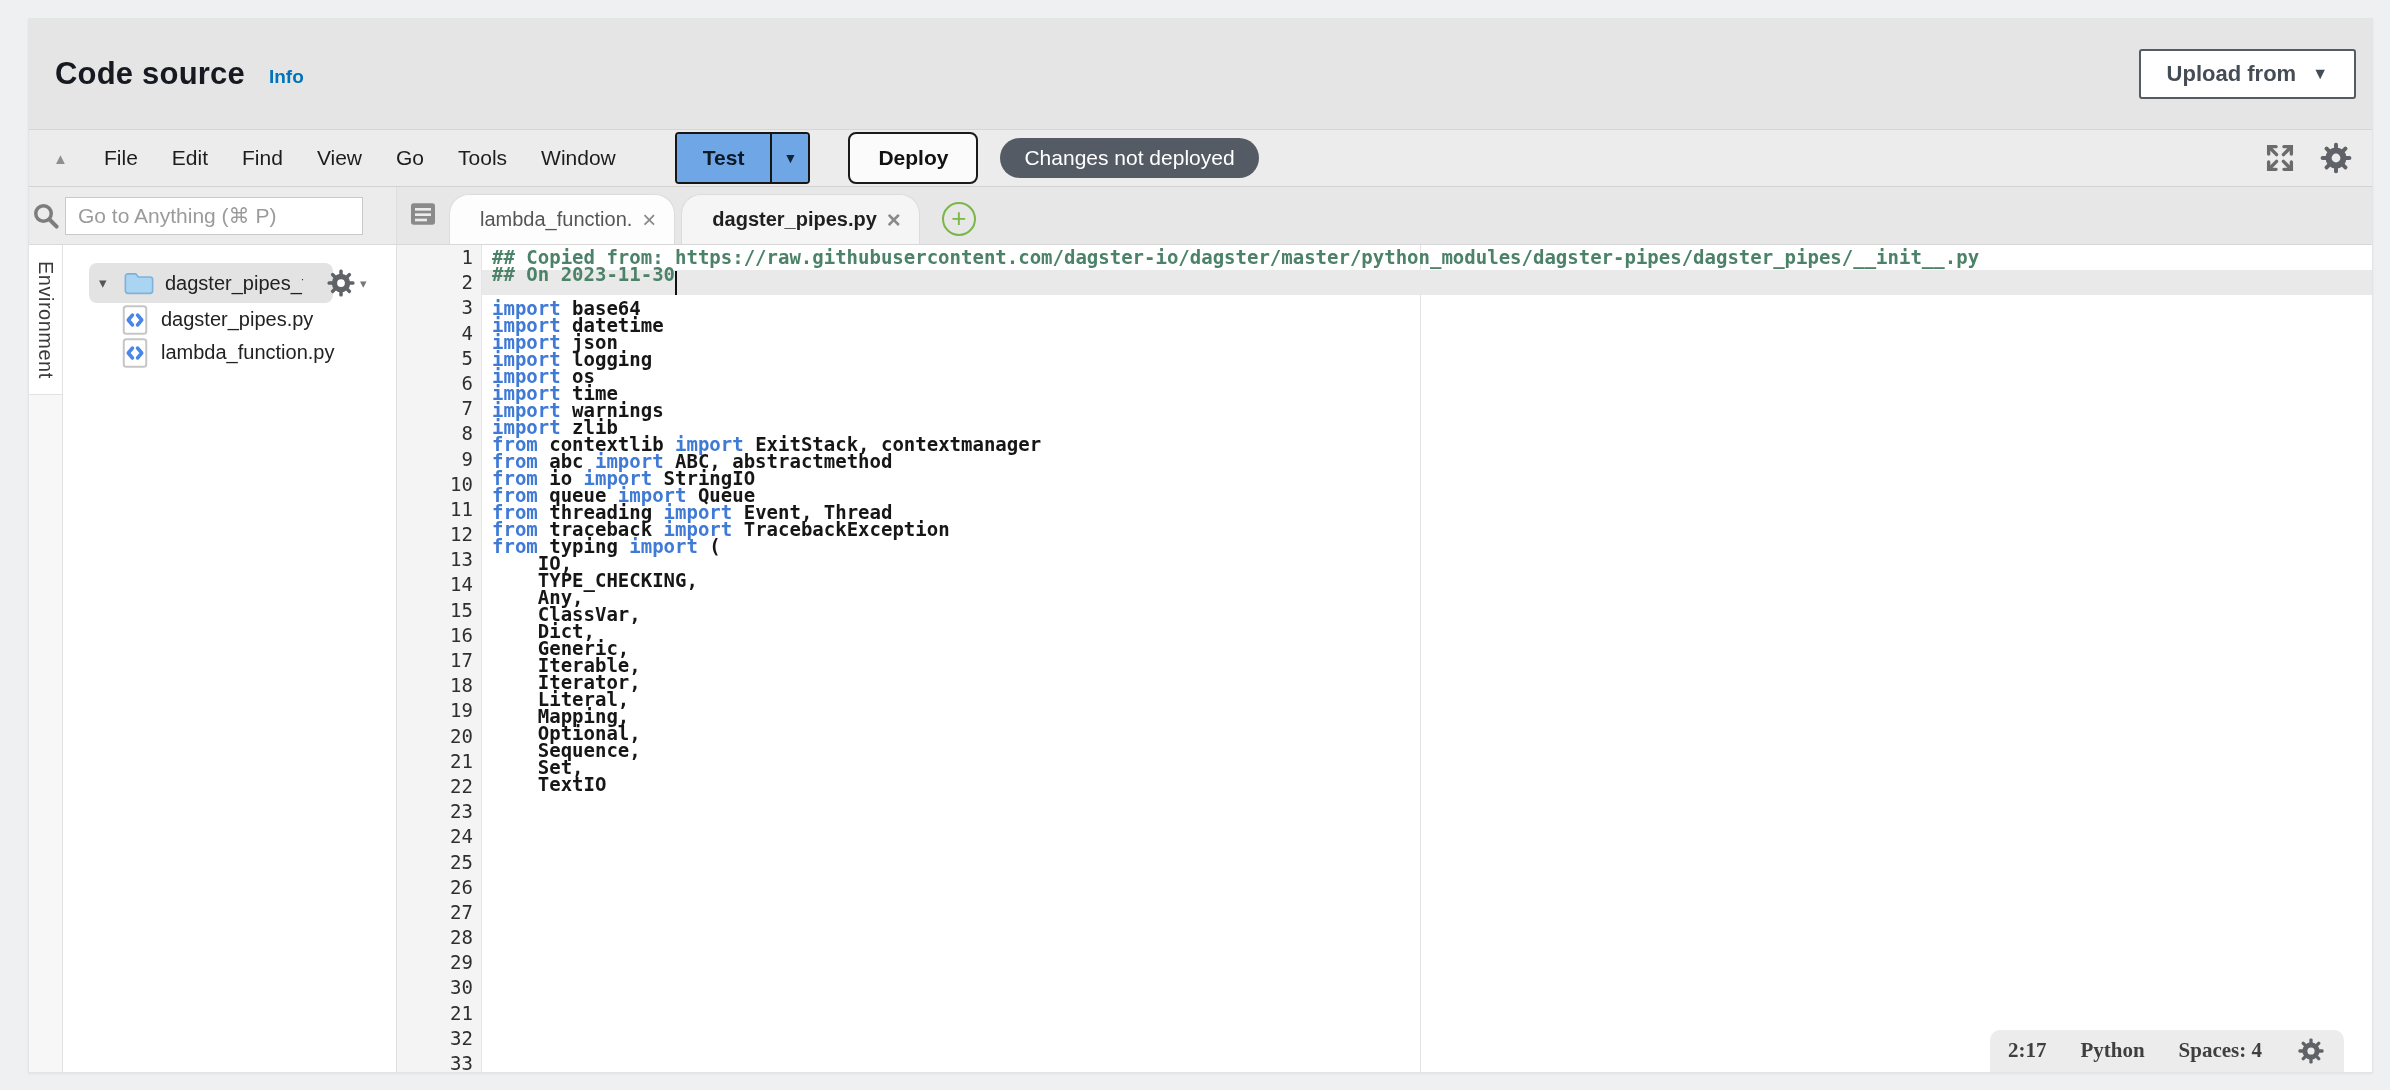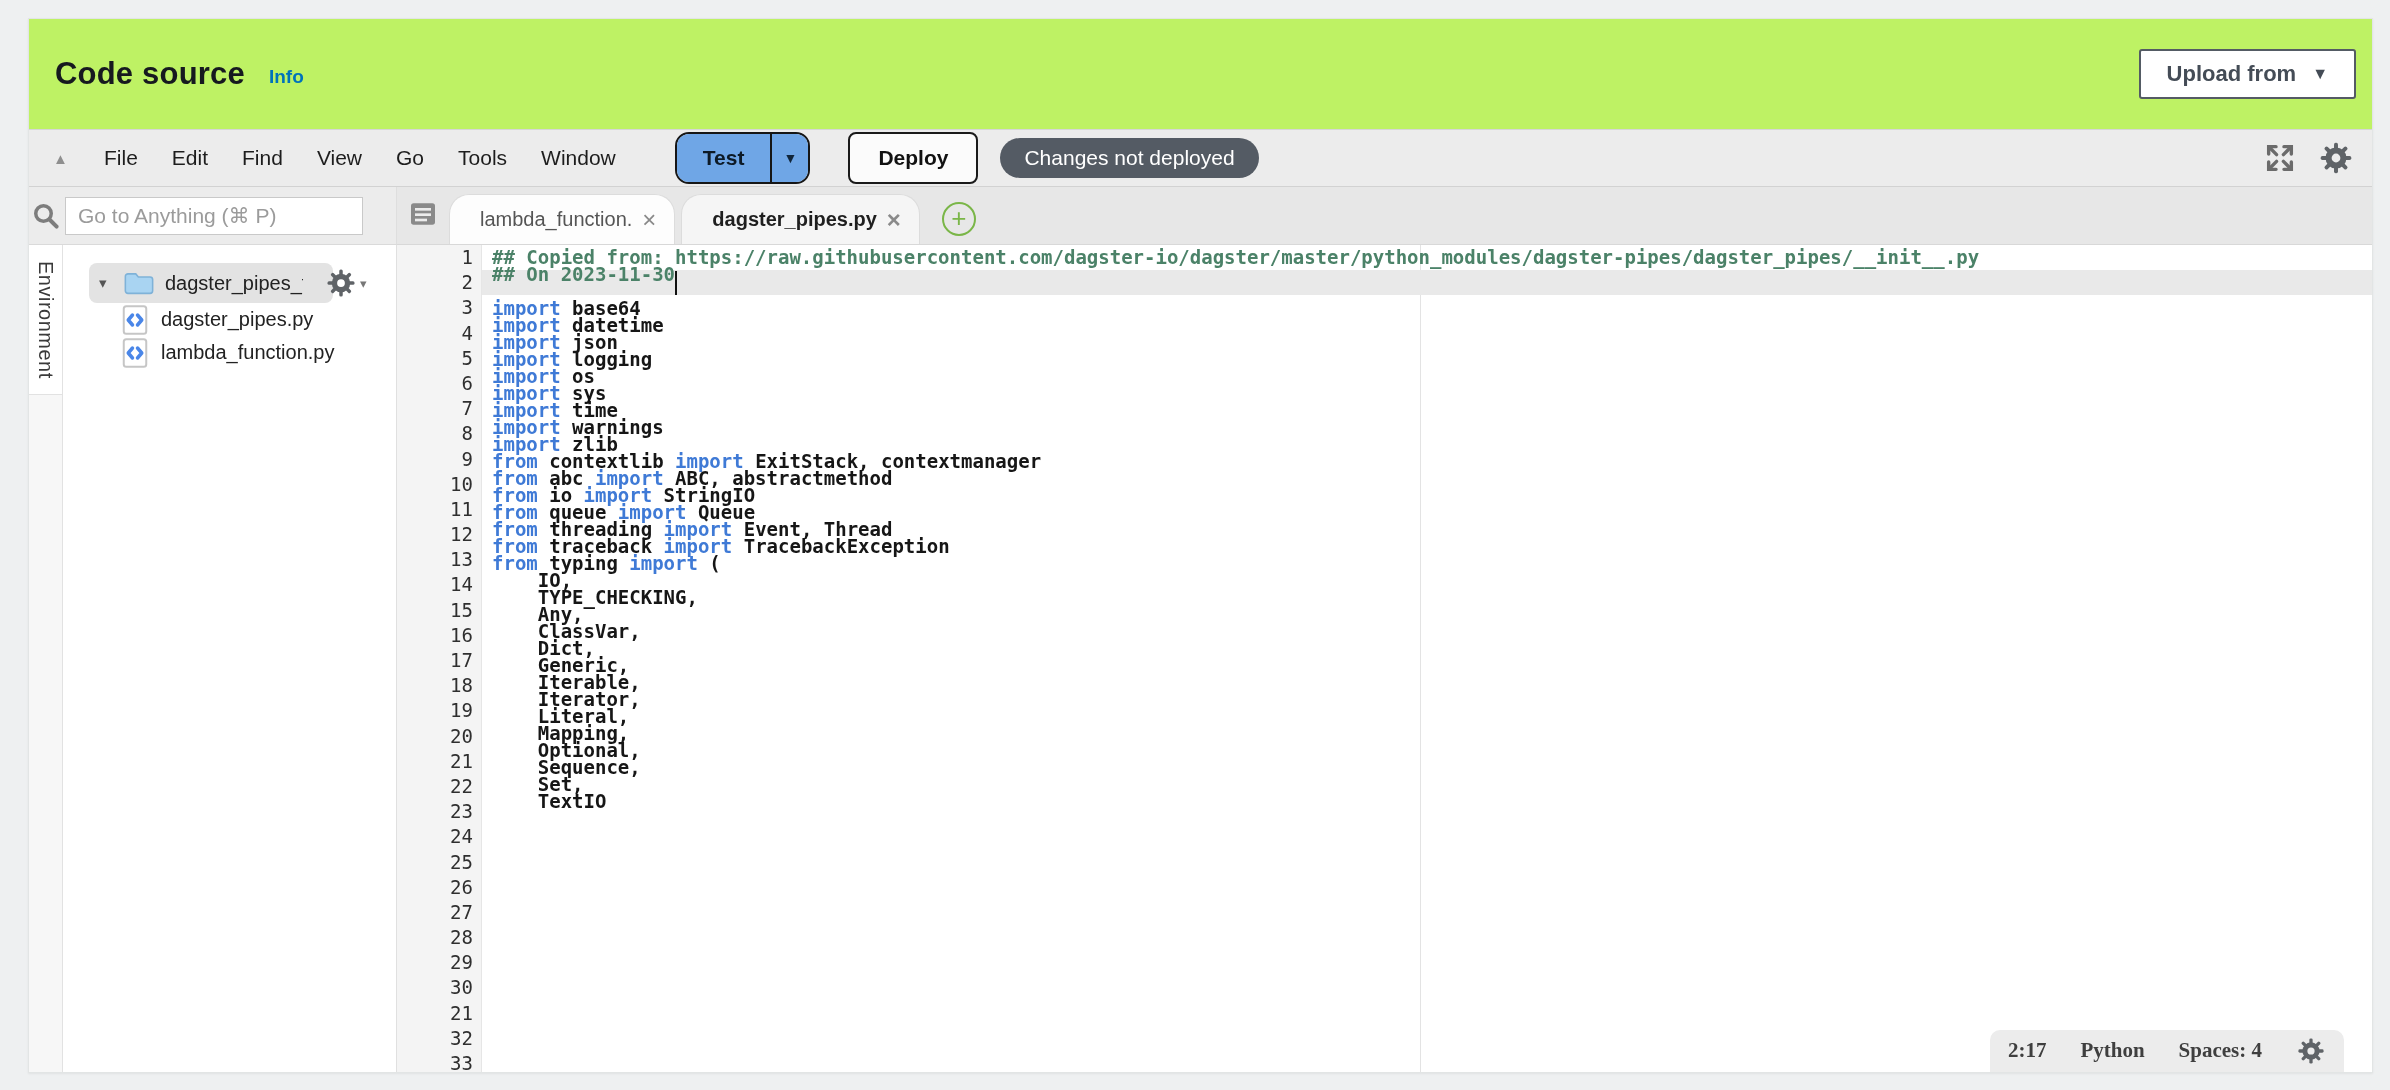--- a/index.html
+++ b/index.html
@@ -4,37 +4,37 @@
 <style>
   * { margin:0; padding:0; box-sizing:border-box; }
   html,body { width:2390px; height:1090px; overflow:hidden;
     font-family:"Liberation Sans", sans-serif; background:#eef0f1; }
 
   .card { position:absolute; left:28px; top:18px; width:2345px; height:1055px;
     background:#ffffff; border:1px solid #e2e5e5; box-shadow:0 1px 2px rgba(0,0,0,.06);
     display:flex; flex-direction:column; }
 
   
-  .hdr { height:110px; display:flex; align-items:center; padding:0 16px 0 26px; background:#bef264; }
+  .hdr { height:110px; display:flex; align-items:center; padding:0 16px 0 26px; background:#e5e5e5; }
   .hdr-title { font-size:31px; font-weight:bold; color:#16191f; letter-spacing:.2px; }
   .hdr-info { font-size:19px; font-weight:bold; color:#0073bb; margin-left:24px; margin-top:6px; cursor:pointer; }
   .hdr-spacer { flex:1; }
   .btn-upload { height:50px; background:#fff; border:2px solid #545b64; border-radius:3px;
     color:#444c56; font-size:22px; font-weight:bold; padding:0 26px; display:flex; align-items:center; gap:16px; cursor:pointer; }
   .btn-upload .caret { font-size:16px; }
 
   
   .ide { flex:1; display:flex; flex-direction:column; border-top:1px solid #d6d6d6; min-height:0; }
 
   .menubar { height:57px; background:#ececec; border-bottom:1px solid #d2d2d2;
     display:flex; align-items:center; padding:0 10px 0 24px; }
   .collapse { color:#8f8f8f; font-size:15px; width:34px; }
   .menu-items { display:flex; }
   .menu-item { font-size:21px; color:#1d1d1d; padding:0 17px; cursor:pointer; }
-  .btn-test { margin-left:42px; display:flex; height:52px; border:2px solid #161616; border-radius:14px;
+  .btn-test { margin-left:42px; display:flex; height:52px; border:2px solid #161616; border-radius:4px;
     overflow:hidden; cursor:pointer; }
   .btn-test .main { background:#6fa6e6; padding:0 26px; display:flex; align-items:center;
     font-size:21px; font-weight:bold; color:#0d1a26; }
   .btn-test .split { background:#6fa6e6; border-left:2px solid #161616; width:38px;
     display:flex; align-items:center; justify-content:center; font-size:14px; color:#10253a; }
   .btn-deploy { margin-left:38px; height:52px; background:#fbfbfb; border:2px solid #1a1a1a; border-radius:8px;
     padding:0 28px; display:flex; align-items:center; font-size:21px; font-weight:bold; color:#111; cursor:pointer; }
   .badge { margin-left:22px; height:40px; background:#545b64; border-radius:22px; color:#fff;
     font-size:21px; display:flex; align-items:center; padding:0 24px; }
   .menubar-right { margin-left:auto; display:flex; align-items:center; gap:20px; padding-right:8px; }
@@ -295,21 +295,20 @@
           </div>
         <div class="code" id="code">
             <div class="cl"><span class="tok-c">## Copied from: https://raw.githubusercontent.com/dagster-io/dagster/master/python_modules/dagster-pipes/dagster_pipes/__init__.py</span></div>
             <div class="cl"><span class="tok-c">## On 2023-11-30</span></div>
             <div class="cl"></div>
             <div class="cl"><span class="tok-k">import</span><span class="tok-p"> base64</span></div>
             <div class="cl"><span class="tok-k">import</span><span class="tok-p"> datetime</span></div>
             <div class="cl"><span class="tok-k">import</span><span class="tok-p"> json</span></div>
             <div class="cl"><span class="tok-k">import</span><span class="tok-p"> logging</span></div>
             <div class="cl"><span class="tok-k">import</span><span class="tok-p"> os</span></div>
-            <div class="cl"><span class="tok-k">import</span><span class="tok-p"> sys</span></div>
             <div class="cl"><span class="tok-k">import</span><span class="tok-p"> time</span></div>
             <div class="cl"><span class="tok-k">import</span><span class="tok-p"> warnings</span></div>
             <div class="cl"><span class="tok-k">import</span><span class="tok-p"> zlib</span></div>
             <div class="cl"><span class="tok-k">from</span><span class="tok-p"> contextlib </span><span class="tok-k">import</span><span class="tok-p"> ExitStack, contextmanager</span></div>
             <div class="cl"><span class="tok-k">from</span><span class="tok-p"> abc </span><span class="tok-k">import</span><span class="tok-p"> ABC, abstractmethod</span></div>
             <div class="cl"><span class="tok-k">from</span><span class="tok-p"> io </span><span class="tok-k">import</span><span class="tok-p"> StringIO</span></div>
             <div class="cl"><span class="tok-k">from</span><span class="tok-p"> queue </span><span class="tok-k">import</span><span class="tok-p"> Queue</span></div>
             <div class="cl"><span class="tok-k">from</span><span class="tok-p"> threading </span><span class="tok-k">import</span><span class="tok-p"> Event, Thread</span></div>
             <div class="cl"><span class="tok-k">from</span><span class="tok-p"> traceback </span><span class="tok-k">import</span><span class="tok-p"> TracebackException</span></div>
             <div class="cl"><span class="tok-k">from</span><span class="tok-p"> typing </span><span class="tok-k">import</span><span class="tok-p"> (</span></div>

